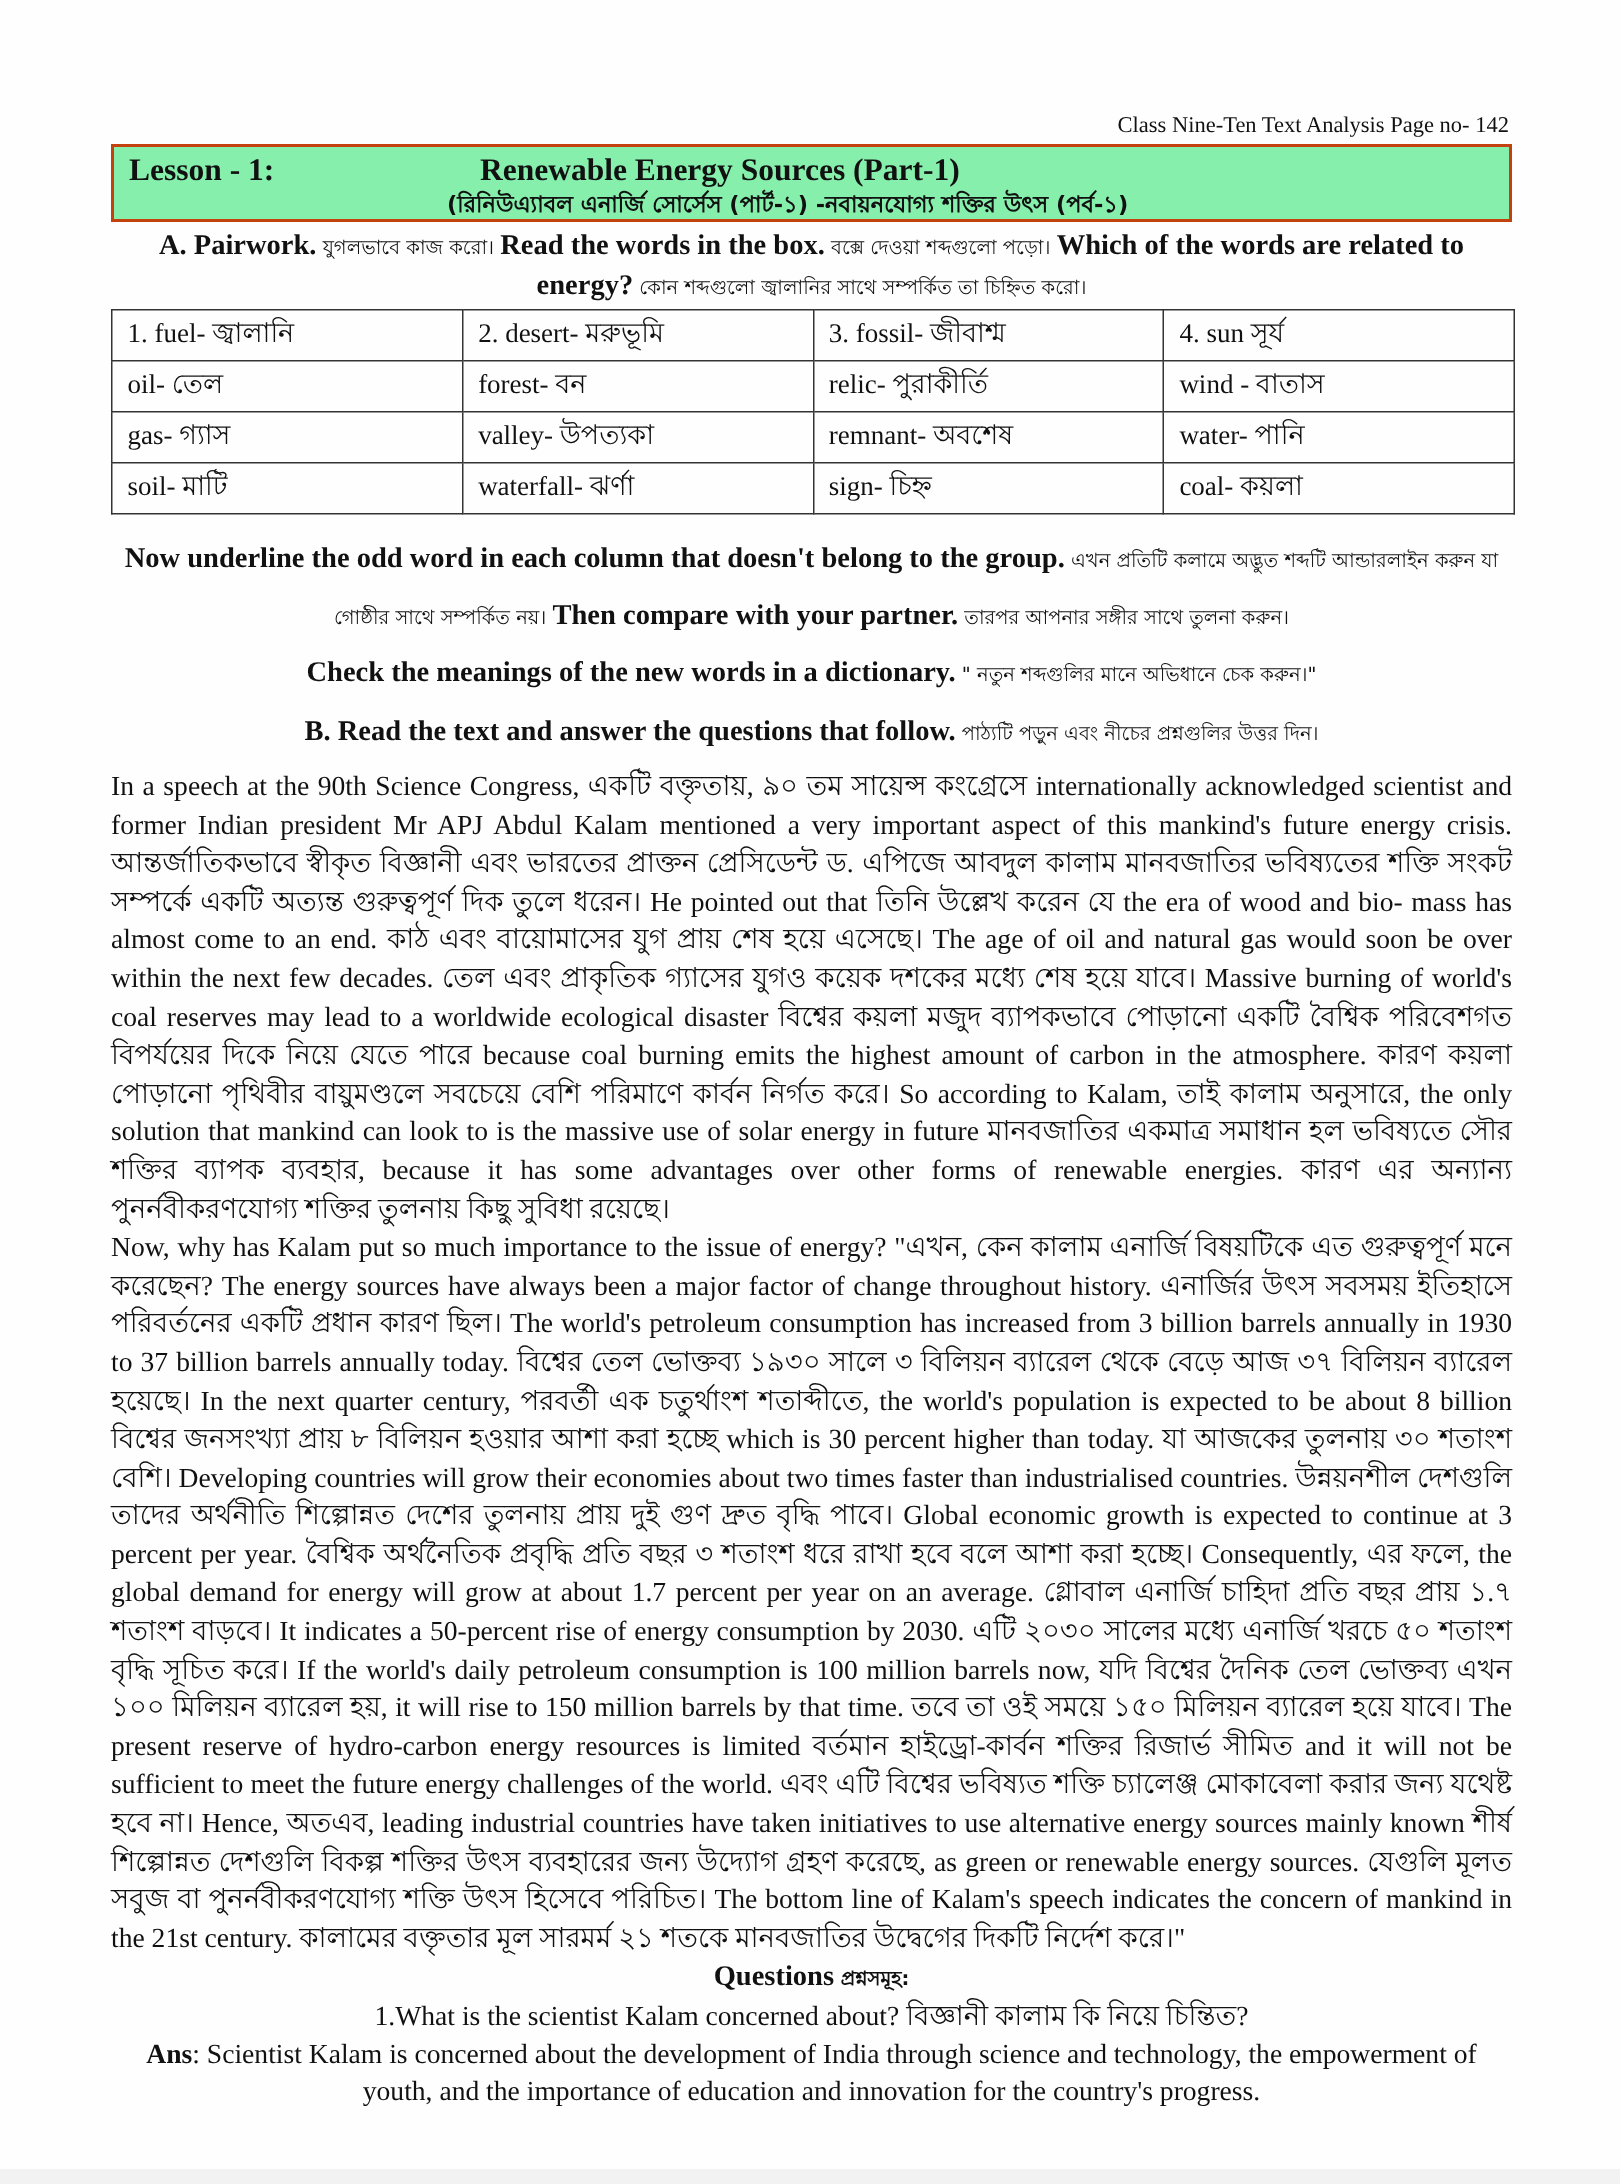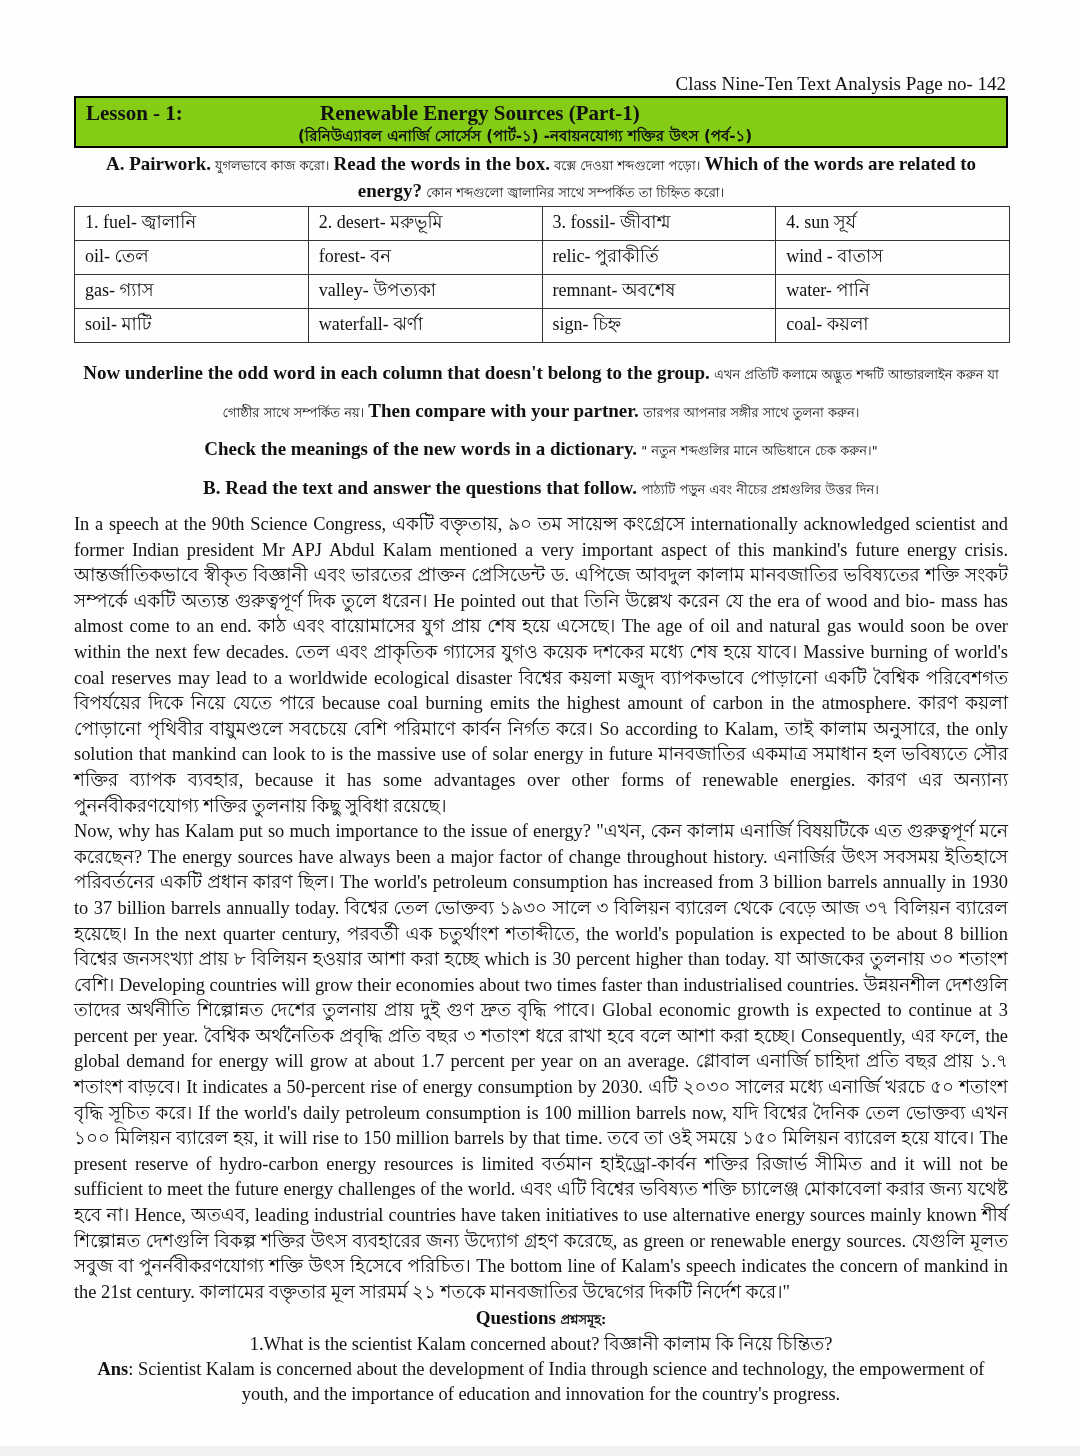--- a/index.html
+++ b/index.html
@@ -1,23 +1,23 @@
 <!DOCTYPE html>
 <html><head>
 <meta charset="utf-8">
 <style>
   html, body { margin: 0; padding: 0; }
   body {
     width: 1080px; height: 1456px; background: #fefefe; position: relative; overflow: hidden;
     font-family: "Liberation Serif", "DejaVu Serif", serif; color: #111;
   }
   .page { position: absolute; left: 74px; top: 72px; width: 934px; }
-  .page-ref { text-align: right; font-size: 19px; line-height: 24px; margin-bottom: 0px; padding-right: 2px; }
+  .page-ref { text-align: right; font-size: 15px; line-height: 24px; margin-bottom: 0px; padding-right: 2px; }
   .lesson-box {
-    border: 2px solid #000000; background: #84cc16; height: 52px; position: relative; box-sizing: border-box;
+    border: 2px solid #c2410c; background: #86efac; height: 52px; position: relative; box-sizing: border-box;
   }
   .lesson-label { position: absolute; left: 10px; top: 3px; font-size: 21px; font-weight: bold; }
   .lesson-title { position: absolute; left: 244px; top: 3px; font-size: 21px; font-weight: bold; }
   .lesson-subtitle { position: absolute; left: 222px; top: 26px; font-size: 18px; font-weight: bold; }
   p { margin: 0; text-align: center; }
   .para-a { font-size: 19px; line-height: 25px; margin-top: 3px; }
   .bold { font-weight: bold; }
   .bn { font-family: "DejaVu Sans", sans-serif; font-size: 13px; font-weight: normal; }
   table.words { border-collapse: collapse; width: 936px; margin-top: 1px; }
   table.words td {

